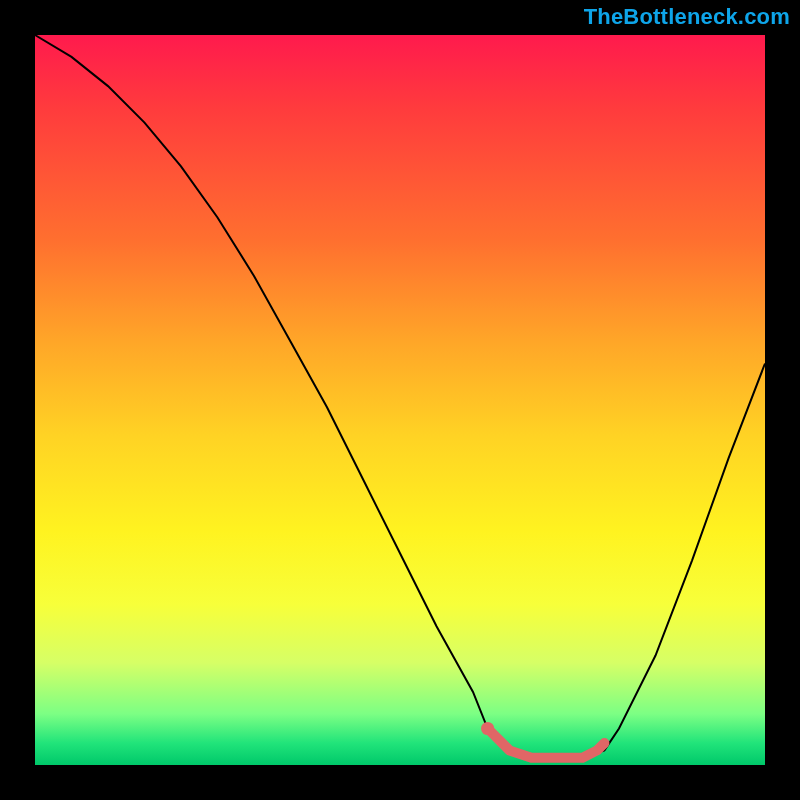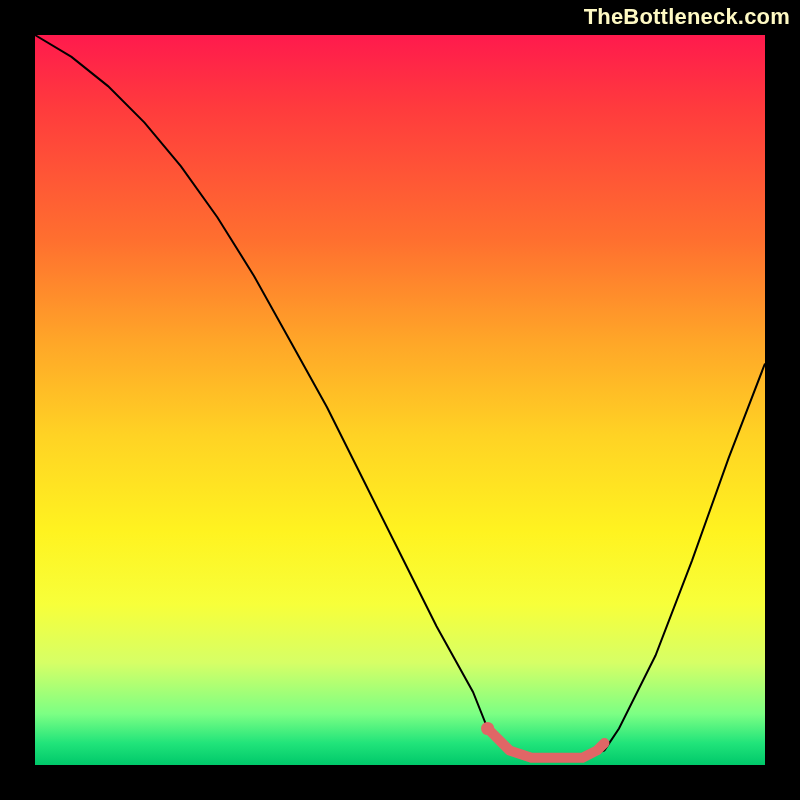--- a/index.html
+++ b/index.html
@@ -13,21 +13,21 @@
   .frame {
     position: relative;
     width: 800px;
     height: 800px;
     background: #000;
   }
   .attribution {
     position: absolute;
     top: 4px;
     right: 10px;
-    color: #fef9c3;
+    color: #0ea5e9;
     font-size: 22px;
     font-weight: 600;
     letter-spacing: 0.2px;
   }
   .plot {
     position: absolute;
     left: 35px;
     top: 35px;
     width: 730px;
     height: 730px;

